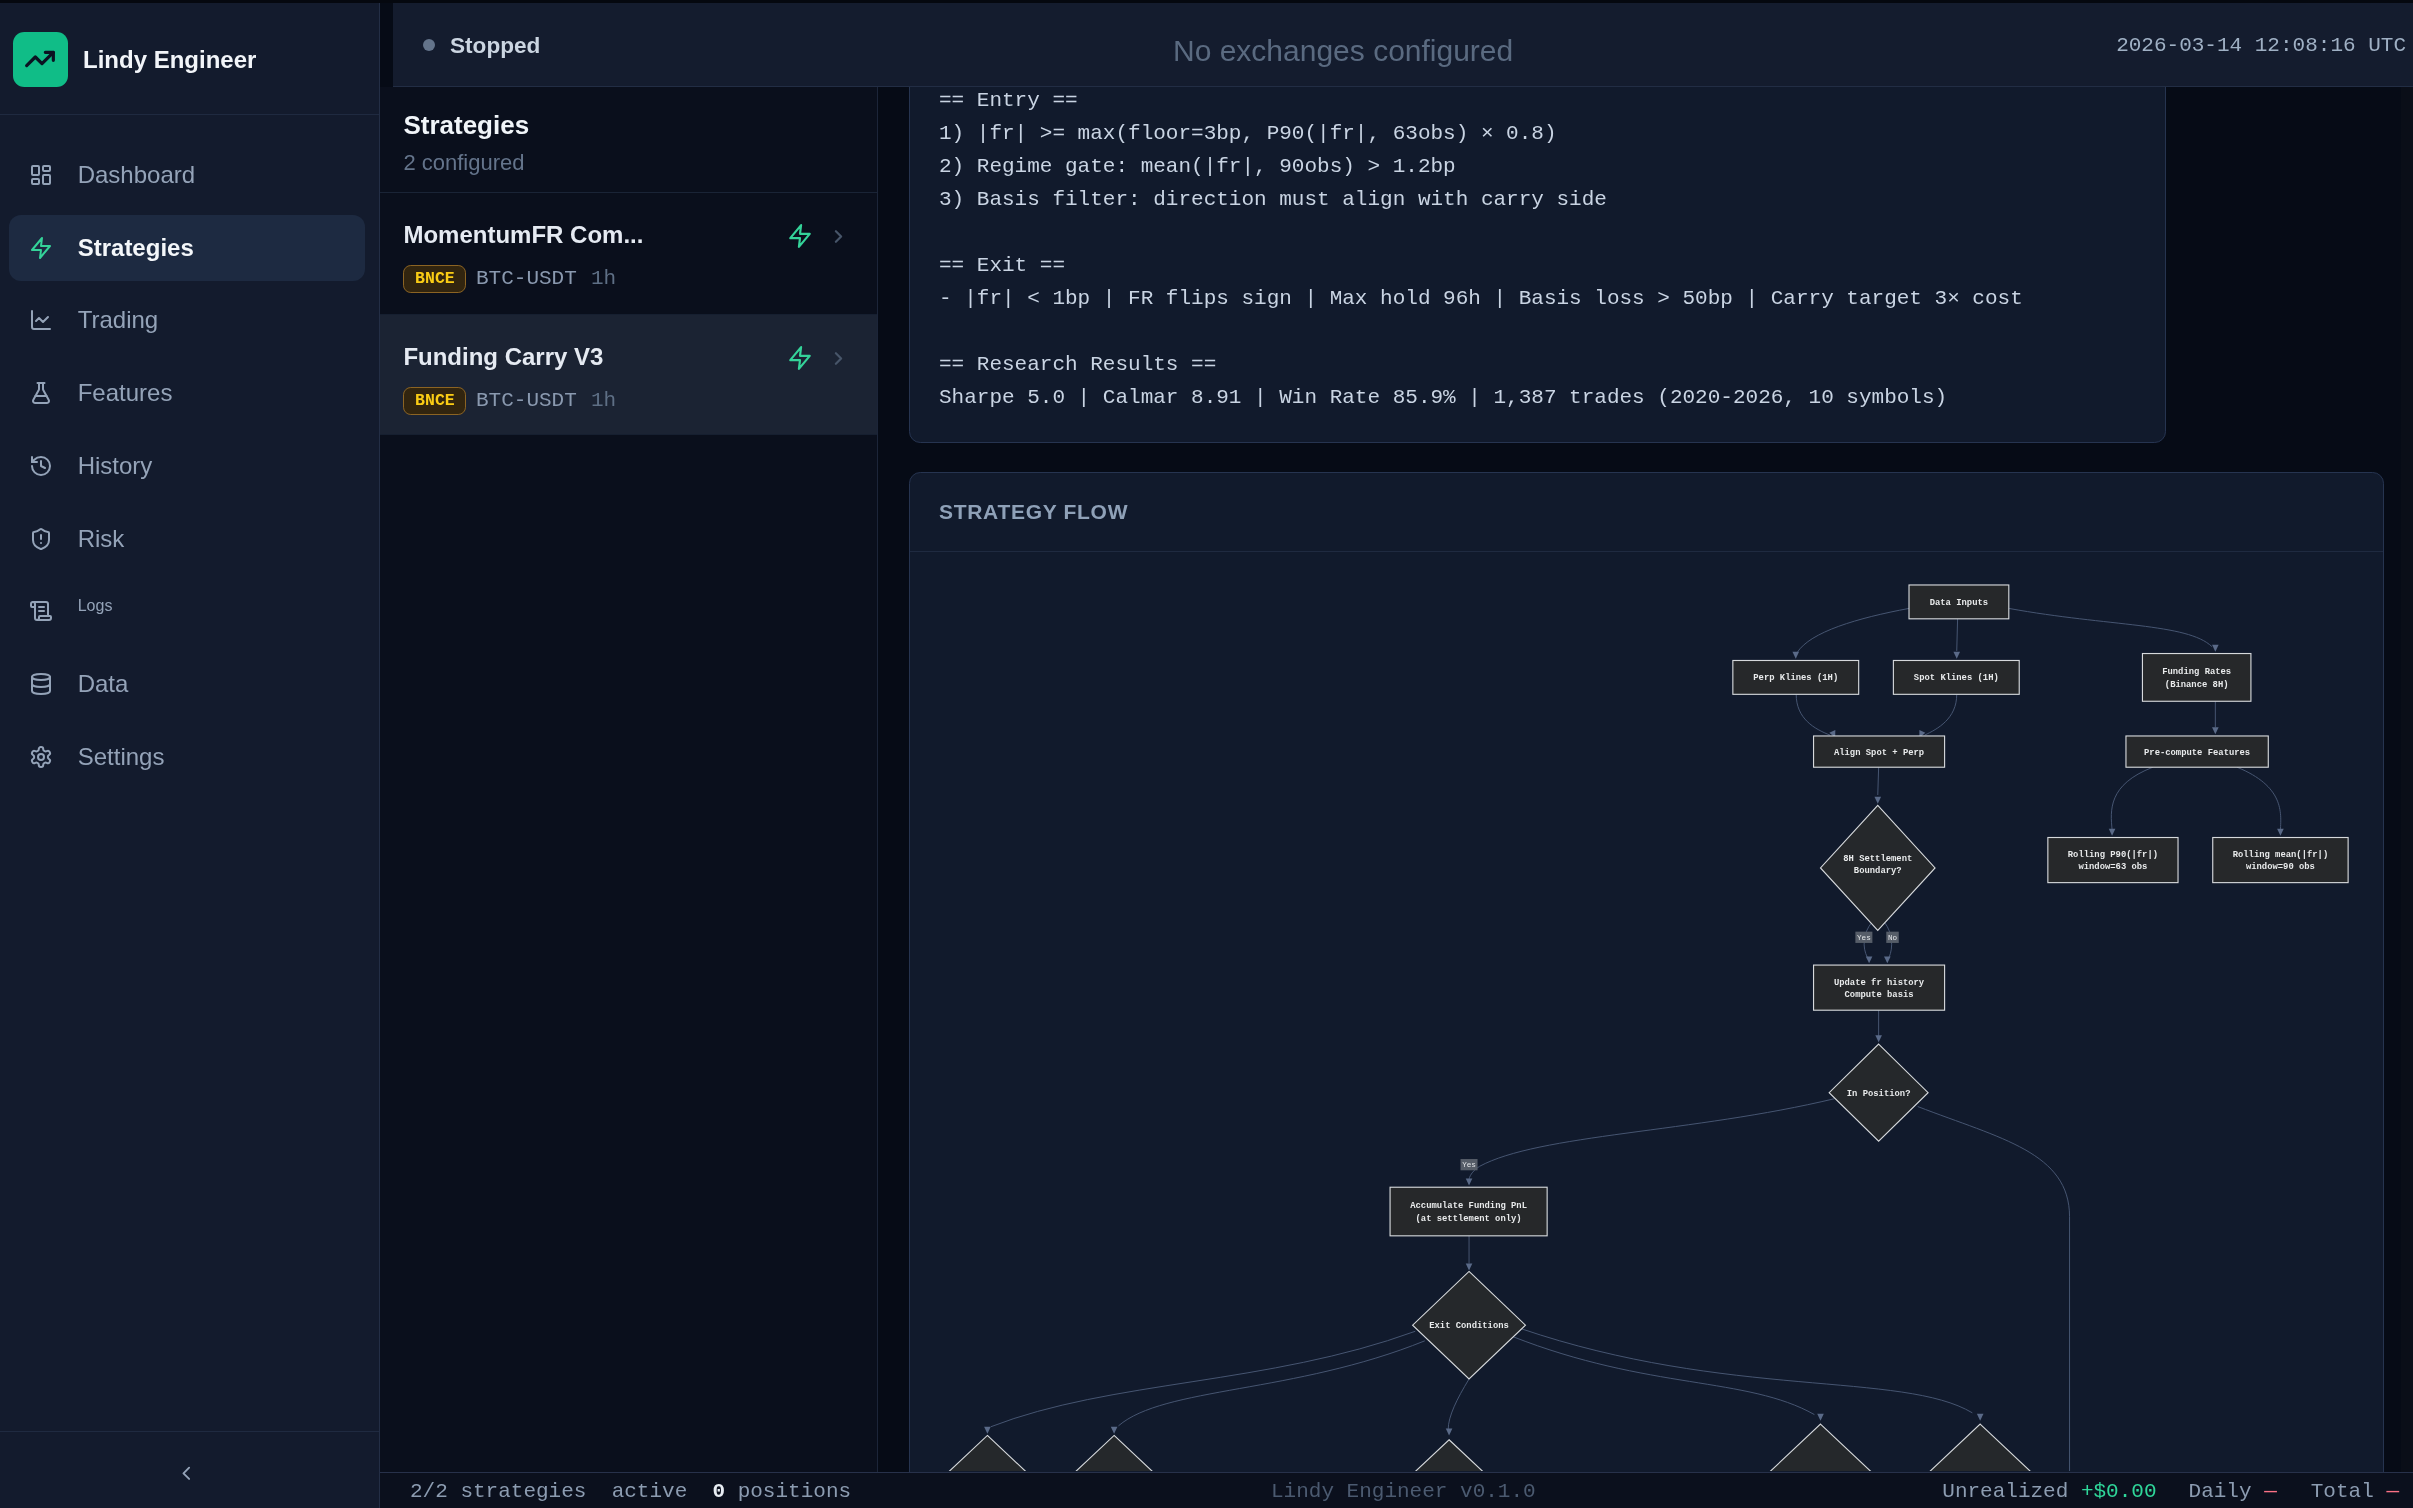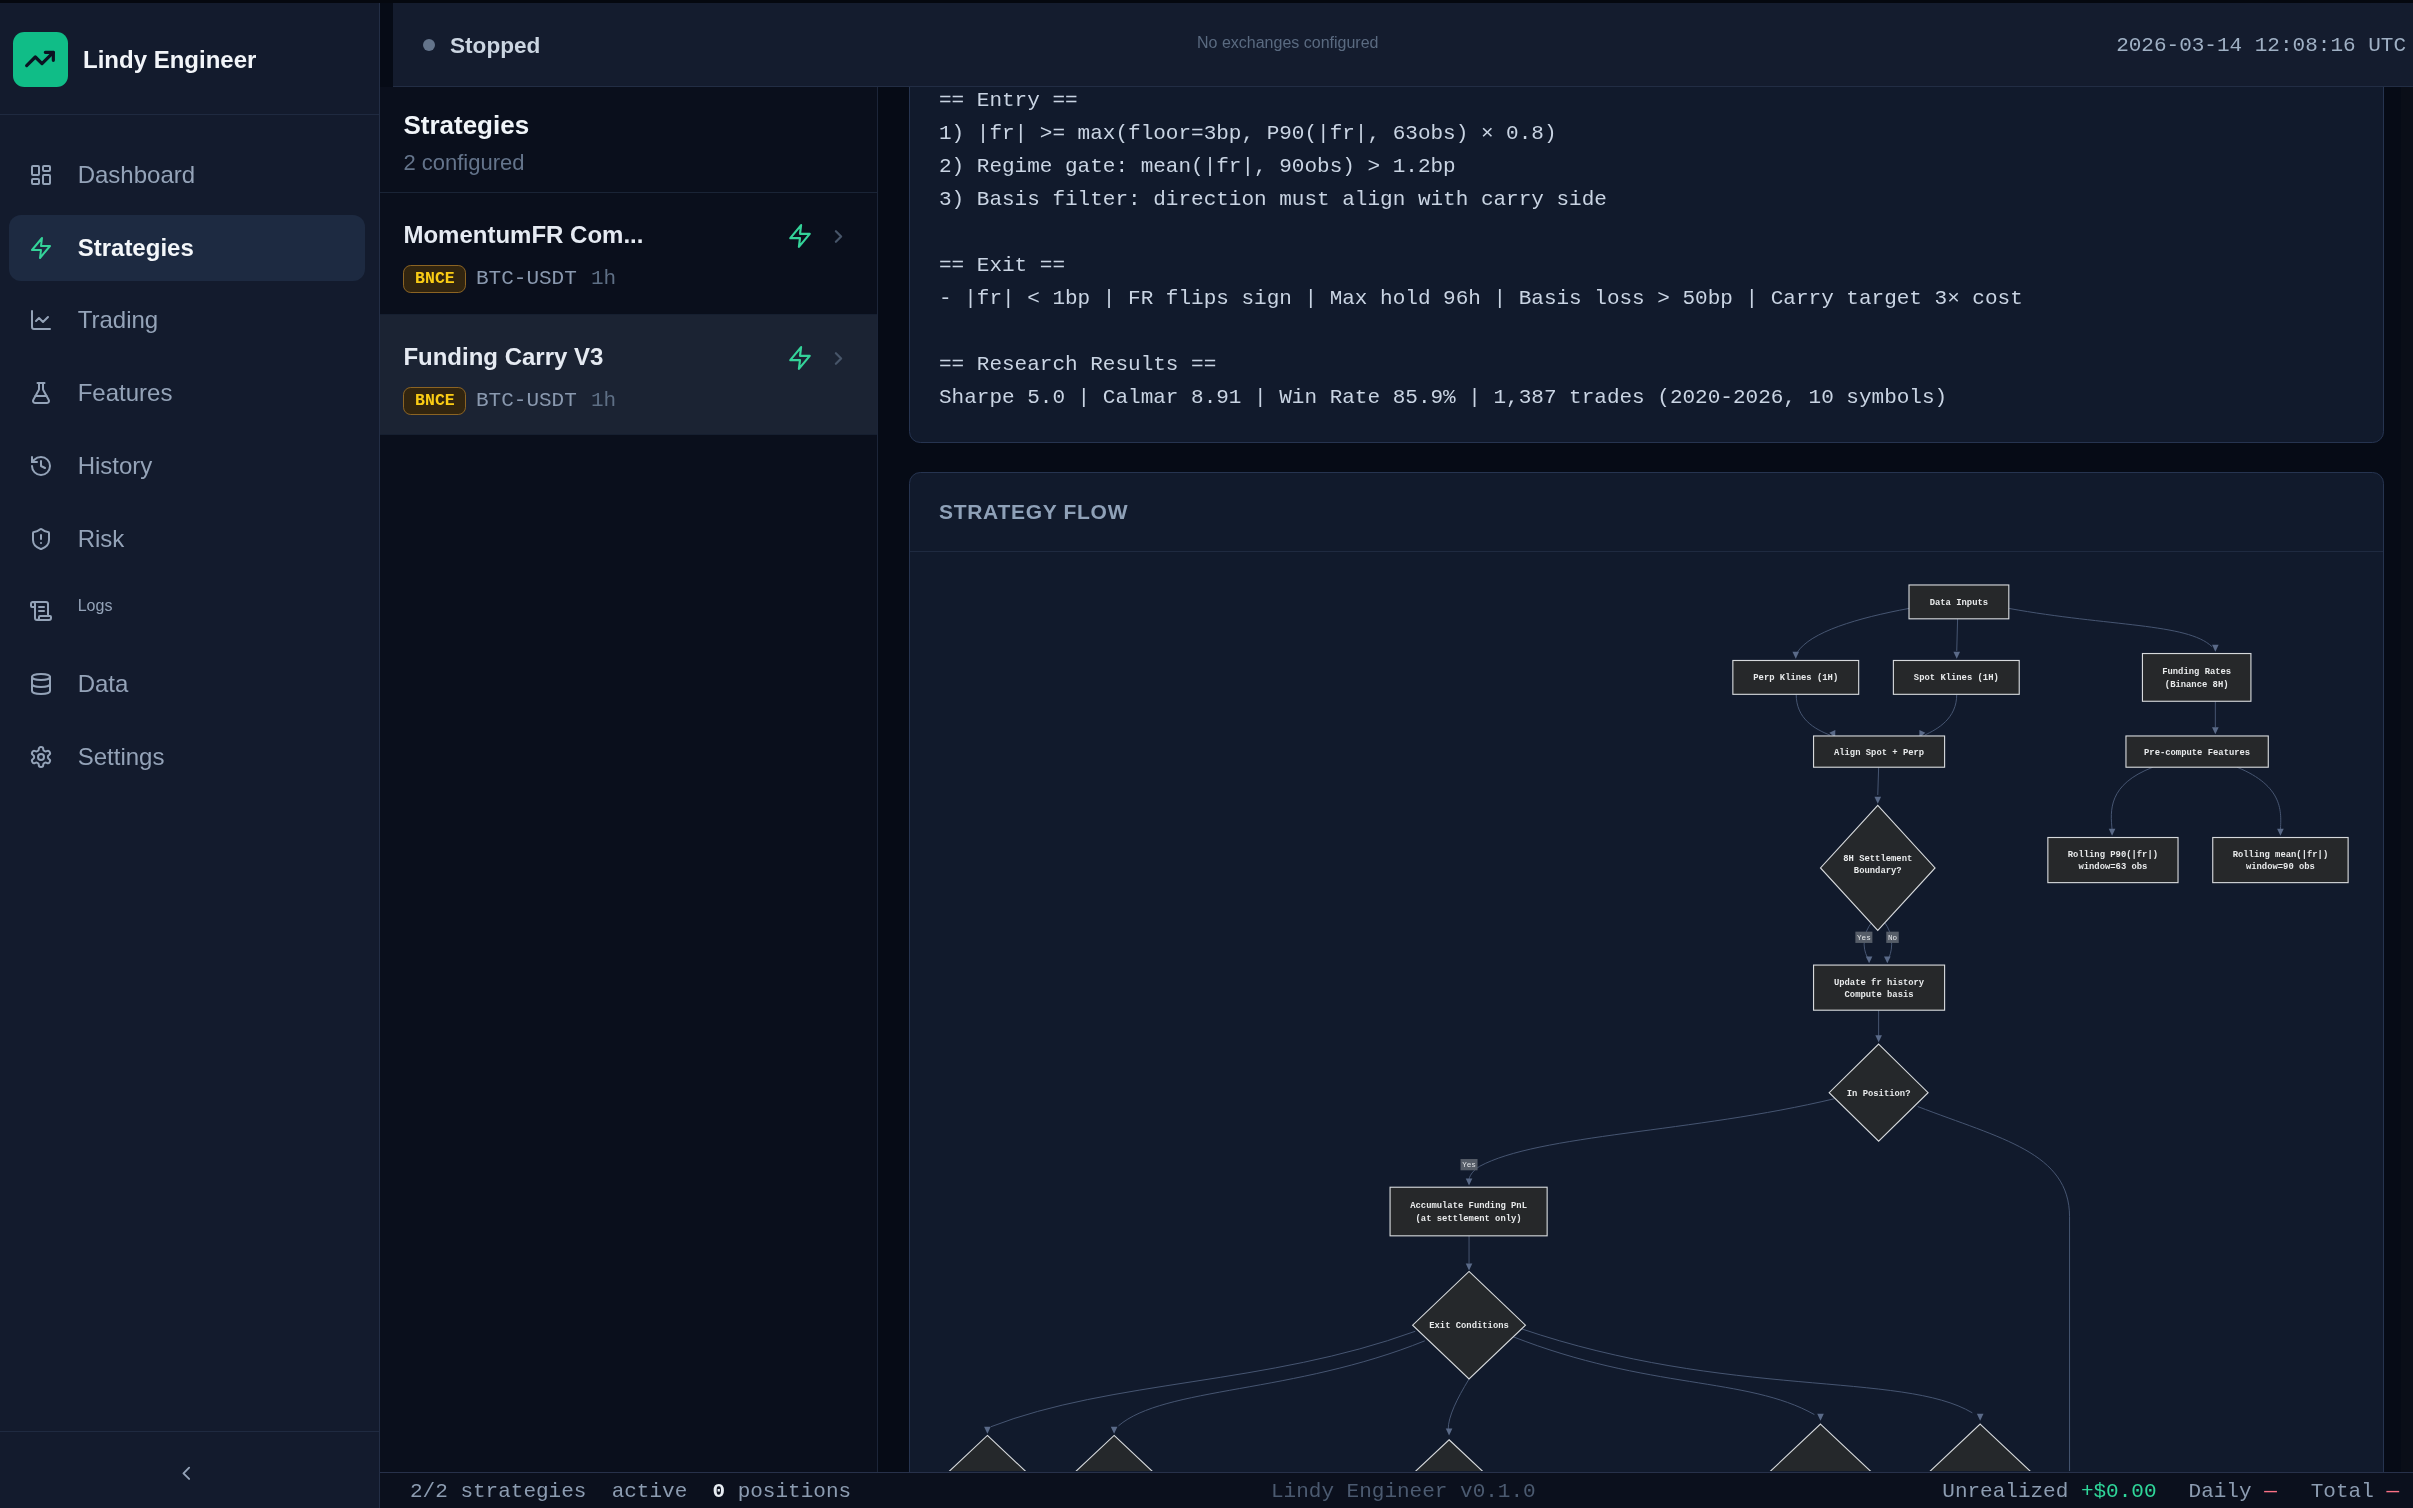--- a/index.html
+++ b/index.html
@@ -3,21 +3,21 @@
 <meta charset="utf-8">
 <style>
   * { margin:0; padding:0; box-sizing:border-box; }
   html,body { width:2413px; height:1509px; overflow:hidden; background:#060B16; font-family:"Liberation Sans", sans-serif; }
   .abs { position:absolute; }
   svg.ic { display:block; }
 </style>
 </head>
 <body>
 
-<div class="abs" style="left:909px; top:56px; width:1475px; height:387px; background:#111A2C; border:0.9px solid #263450; border-radius:11.3px; z-index:1;">
+<div class="abs" style="left:909px; top:56px; width:1257px; height:387px; background:#111A2C; border:0.9px solid #263450; border-radius:11.3px; z-index:1;">
   <pre style="font-family:'Liberation Mono',monospace; font-size:21px; line-height:33px; color:#C9D4E3; margin:27px 0 0 29px;">== Entry ==
 1) |fr| &gt;= max(floor=3bp, P90(|fr|, 63obs) × 0.8)
 2) Regime gate: mean(|fr|, 90obs) &gt; 1.2bp
 3) Basis filter: direction must align with carry side
 
 == Exit ==
 - |fr| &lt; 1bp | FR flips sign | Max hold 96h | Basis loss &gt; 50bp | Carry target 3× cost
 
 == Research Results ==
 Sharpe 5.0 | Calmar 8.91 | Win Rate 85.9% | 1,387 trades (2020-2026, 10 symbols)</pre>
@@ -202,21 +202,21 @@
 
   <div class="abs" style="left:0; top:1428px; width:379px; height:0.9px; background:#1F2A40;"></div>
   <svg class="ic abs" style="left:175px; top:1459px;" width="22.6" height="22.6" viewBox="0 0 24 24" fill="none" stroke="#94A3B8" stroke-width="2" stroke-linecap="round" stroke-linejoin="round">
       <path d="m15 18-6-6 6-6"></path>
     </svg>
 </div>
 
 <div class="abs" style="left:381px; top:2.6px; width:2032px; height:84px; background:#141C2E; border-bottom:0.9px solid #222D44; z-index:11;margin-left:12px;">
   <span class="abs" style="left:30px; top:36px; width:12px; height:12px; border-radius:50%; background:#64748B;"></span>
   <span class="abs" style="left:57px; top:30px; font-size:22.6px; font-weight:bold; color:#CBD5E1;">Stopped</span>
-  <span class="abs" style="left:804px; top:31px; font-size:16px; color:#5A6A80;">No exchanges configured</span>
+  <span class="abs" style="left:780px; top:31px; font-size:30px; color:#5A6A80;">No exchanges configured</span>
   <span class="abs" style="right:19px; top:31px; font-family:'Liberation Mono',monospace; font-size:21px; color:#9FB0C4;">2026-03-14 12:08:16 UTC</span>
 </div>
 
 <div class="abs" style="left:380px; top:87px; width:498px; height:1385px; background:#0A0F1C; border-right:0.9px solid #1C2539; z-index:4;">
   <div style="height:106px; border-bottom:0.9px solid #1A2436; position:relative;">
     <div class="abs" style="left:23.4px; top:22.6px; font-size:26px; font-weight:bold; color:#F1F5F9;">Strategies</div>
     <div class="abs" style="left:23.4px; top:63px; font-size:22px; color:#64748B;">2 configured</div>
   </div>
   <div style="height:122px; border-bottom:0.9px solid #161F30; position:relative;">
     <div class="abs" style="left:23.4px; top:28px; font-size:24px; font-weight:bold; color:#E5EAF2;">MomentumFR Com...</div>

